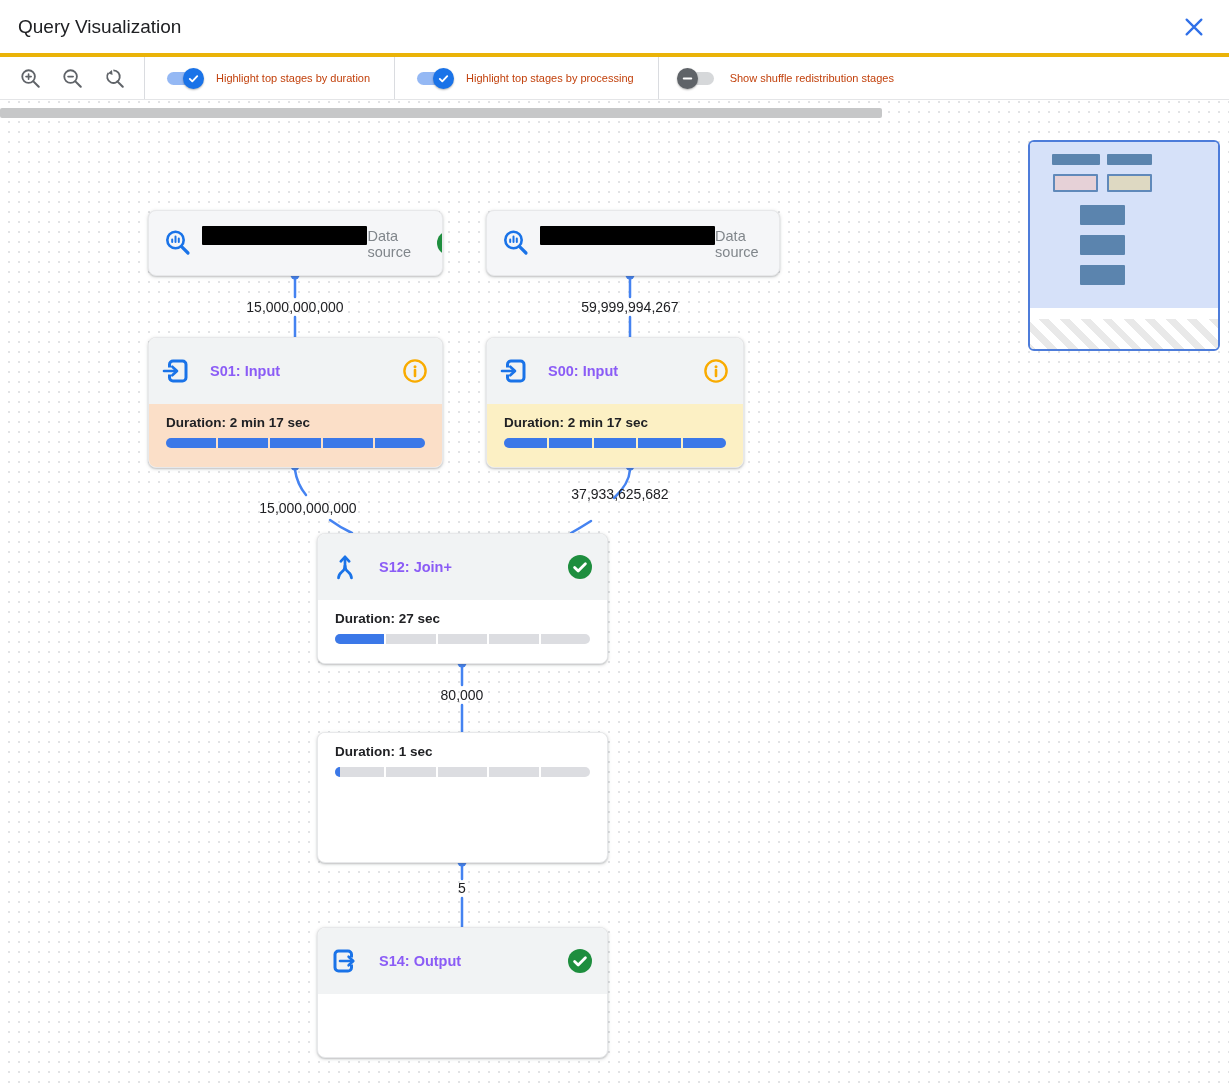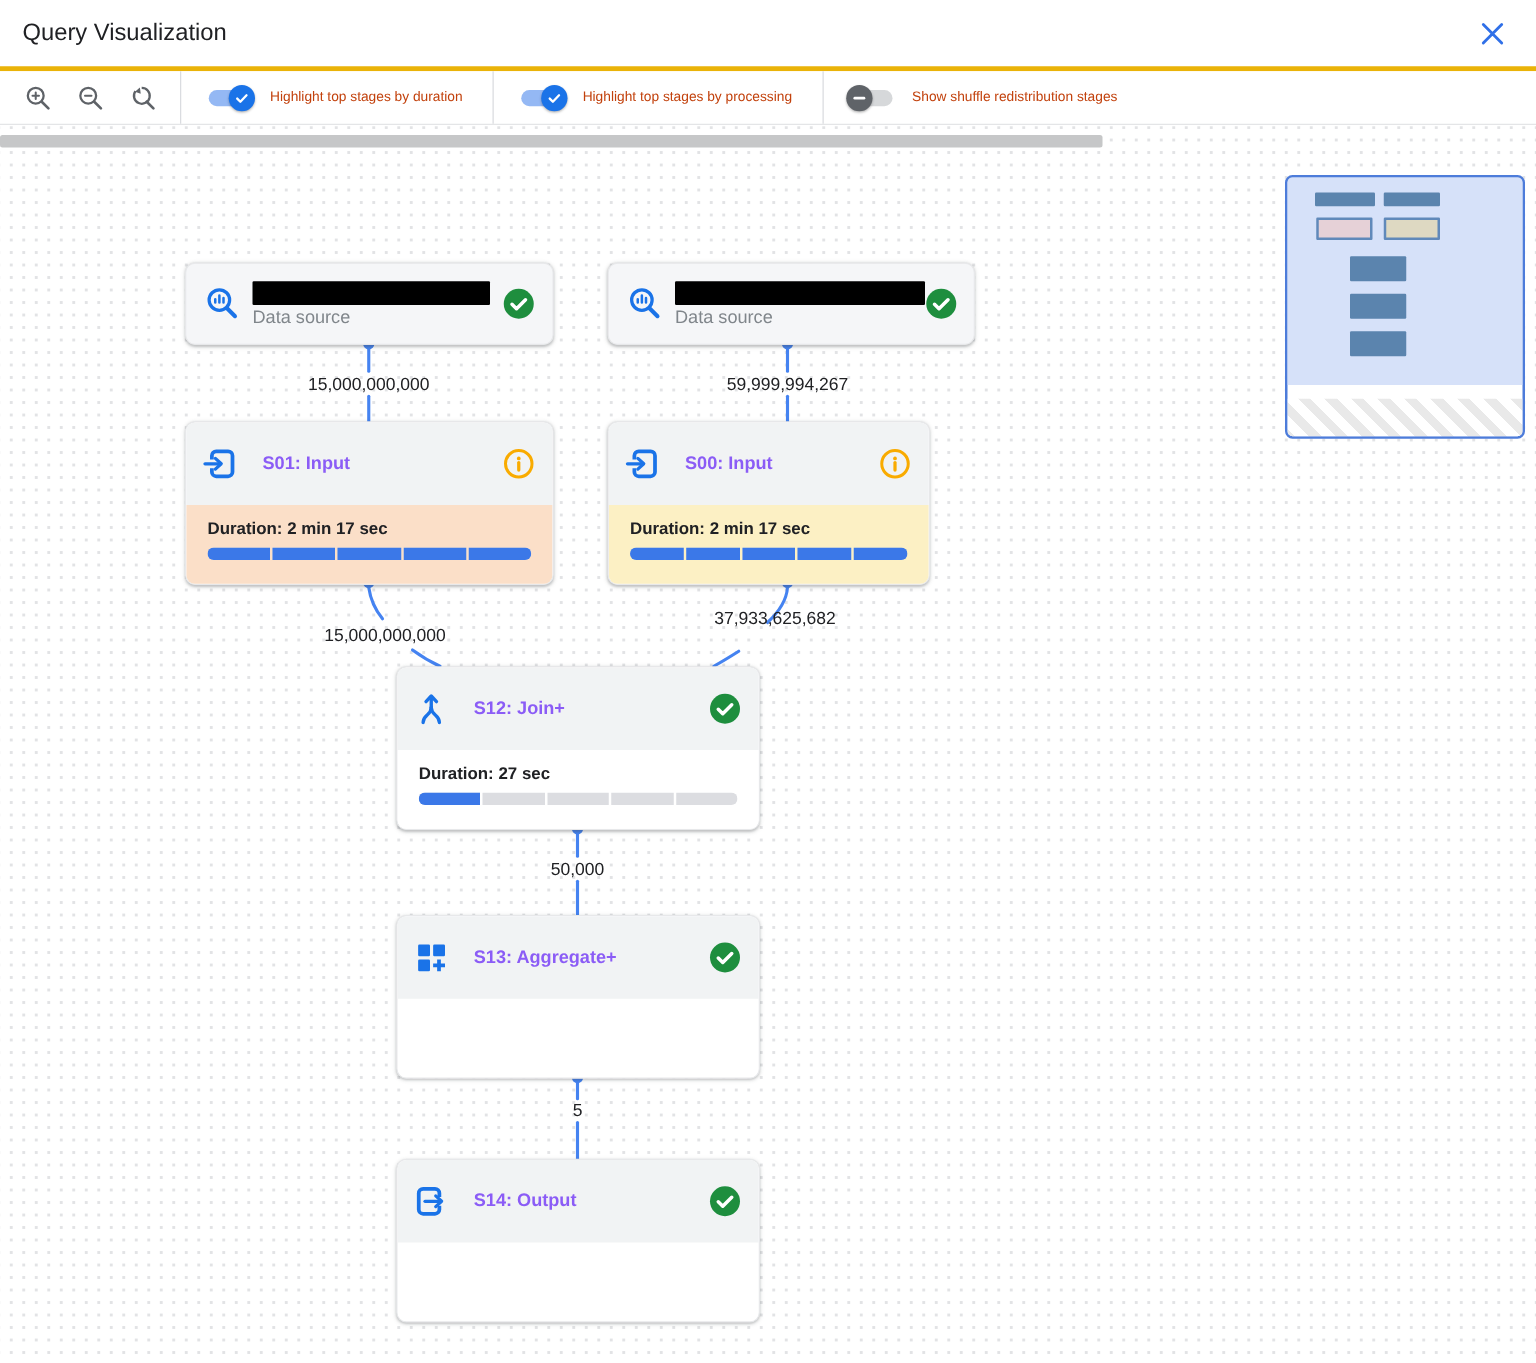--- a/index.html
+++ b/index.html
@@ -35,21 +35,21 @@
   .hscroll-thumb { position:absolute; left:0; top:7px; width:882px; height:10px; background:#c6c7c8; border-radius:2px; }
   .edges { position:absolute; left:0; top:0; pointer-events:none; }
 
   .edge-label { position:absolute; transform:translate(-50%,-50%); font-size:14px; color:#202124; white-space:nowrap; }
 
   .card { position:absolute; border-radius:8px; background:#fff; border:1px solid #e7e8ea;
     box-shadow:0 1px 2px rgba(60,64,67,.25), 0 1px 4px rgba(60,64,67,.12); overflow:hidden; cursor:pointer; }
 
   .ds-card { display:flex; align-items:center; padding:0 14px; background:#f5f6f8; }
   .ds-card .nicon { width:30px; height:30px; flex:none; }
-  .ds-text { margin-left:9px; display:flex; flex-direction:column; }
+  .ds-text { margin-left:9px; display:flex; flex-direction:row; }
   .redacted { height:19px; background:#000; border-radius:1px; }
   .ds-label { font-size:14.5px; color:#80868b; margin-top:2px; }
   .status { margin-left:auto; width:26px; height:26px; flex:none; display:flex; }
 
   .stage-header { height:66px; display:flex; align-items:center; padding:0 14px 0 12px; background:#f1f3f4; }
   .stage-header .nicon { width:30px; height:30px; flex:none; }
   .stage-title { font-size:14.5px; font-weight:bold; color:#8b5cf6; margin-left:19px; }
   .stage-body { height:65px; padding:11px 17px 0 17px; background:#fff; }
   .hl-top-duration  .stage-body { background:#fbdfc8; }
   .hl-top-processing .stage-body { background:#fcf0c4; }
@@ -322,34 +322,39 @@
               <div class="seg-fill" style="width: 0%;"></div>
             </div>
             <div class="seg">
               <div class="seg-fill" style="width: 0%;"></div>
             </div>
           </div>
       </div>
     </div>
 
     <div class="card hl-none" style="left:317px; top:631px; width:291px; height:131px;">
-      <div class="stage-header">
-        <svg class="nicon" viewBox="0 0 30 30">
-          <rect x="4.5" y="4.5" width="9.5" height="9.5" rx="1" fill="#1a73e8"></rect>
-          <rect x="16.5" y="4.5" width="9.5" height="9.5" rx="1" fill="#1a73e8"></rect>
-          <rect x="4.5" y="16.5" width="9.5" height="9.5" rx="1" fill="#1a73e8"></rect>
-          <path d="M21.2,16.5 v9.5 M16.5,21.2 h9.5" stroke="#1a73e8" stroke-width="3" fill="none"></path>
-        </svg>
-        <span class="stage-title">S13: Aggregate+</span>
-        <span class="status">
-          <svg width="26" height="26" viewBox="0 0 26 26">
-              <circle cx="13" cy="13" r="12" fill="#1e8e3e"></circle>
-              <path d="M7.6,13.4 l3.6,3.6 7.2,-7.2" stroke="#fff" stroke-width="2.8" fill="none" stroke-linecap="round" stroke-linejoin="round"></path>
-            </svg>
-        </span>
+      <div class="stage-body">
+        <div class="duration">Duration: 1 sec</div>
+        <div class="pbar">
+            <div class="seg">
+              <div class="seg-fill" style="width: 10%;"></div>
+            </div>
+            <div class="seg">
+              <div class="seg-fill" style="width: 0%;"></div>
+            </div>
+            <div class="seg">
+              <div class="seg-fill" style="width: 0%;"></div>
+            </div>
+            <div class="seg">
+              <div class="seg-fill" style="width: 0%;"></div>
+            </div>
+            <div class="seg">
+              <div class="seg-fill" style="width: 0%;"></div>
+            </div>
+          </div>
       </div>
     </div>
 
     <div class="card hl-none" style="left:317px; top:826px; width:291px; height:131px;">
       <div class="stage-header">
         <svg class="nicon" viewBox="0 0 30 30" fill="none" stroke="#1a73e8">
           <path d="M21.5,11.5 v-3 a3.5,3.5 0 0 0 -3.5,-3.5 H8.5 A3.5,3.5 0 0 0 5,8.5 v13 A3.5,3.5 0 0 0 8.5,25 H18 a3.5,3.5 0 0 0 3.5,-3.5 v-3" stroke-width="3"></path>
           <path d="M10,15 h12.5" stroke-width="2.6" stroke-linecap="round"></path>
           <path d="M18.6,10.7 L23.3,15 l-4.7,4.3" stroke-width="2.6" stroke-linecap="round" stroke-linejoin="round"></path>
         </svg>
@@ -360,21 +365,21 @@
               <path d="M7.6,13.4 l3.6,3.6 7.2,-7.2" stroke="#fff" stroke-width="2.8" fill="none" stroke-linecap="round" stroke-linejoin="round"></path>
             </svg>
         </span>
       </div>
     </div>
 
     <div class="edge-label" style="left:295px; top:206px;">15,000,000,000</div>
     <div class="edge-label" style="left:630px; top:206px;">59,999,994,267</div>
     <div class="edge-label" style="left:308px; top:407px;">15,000,000,000</div>
     <div class="edge-label" style="left:620px; top:393px;">37,933,625,682</div>
-    <div class="edge-label" style="left:462px; top:594px;">50,000</div>
+    <div class="edge-label" style="left:462px; top:594px;">80,000</div>
     <div class="edge-label" style="left:462px; top:787px;">5</div>
 
     <div class="minimap">
       <div class="mm-viewport"></div>
       <div class="mm-node" style="left:22px; top:12px; width:48px; height:11px;"></div>
       <div class="mm-node" style="left:77px; top:12px; width:45px; height:11px;"></div>
       <div class="mm-node hl-pink" style="left:23px; top:32px; width:45px; height:18px;"></div>
       <div class="mm-node hl-beige" style="left:77px; top:32px; width:45px; height:18px;"></div>
       <div class="mm-node" style="left:50px; top:63px; width:45px; height:20px;"></div>
       <div class="mm-node" style="left:50px; top:93px; width:45px; height:20px;"></div>

